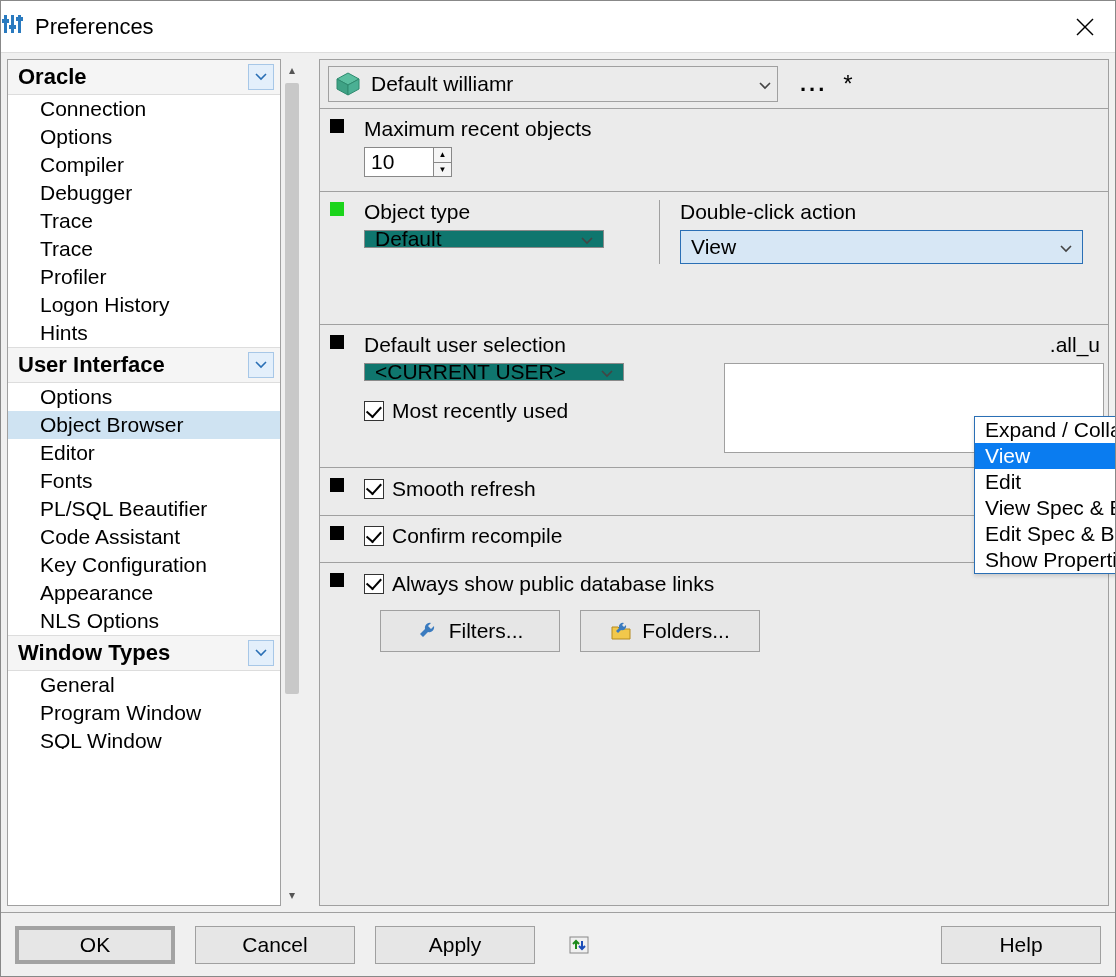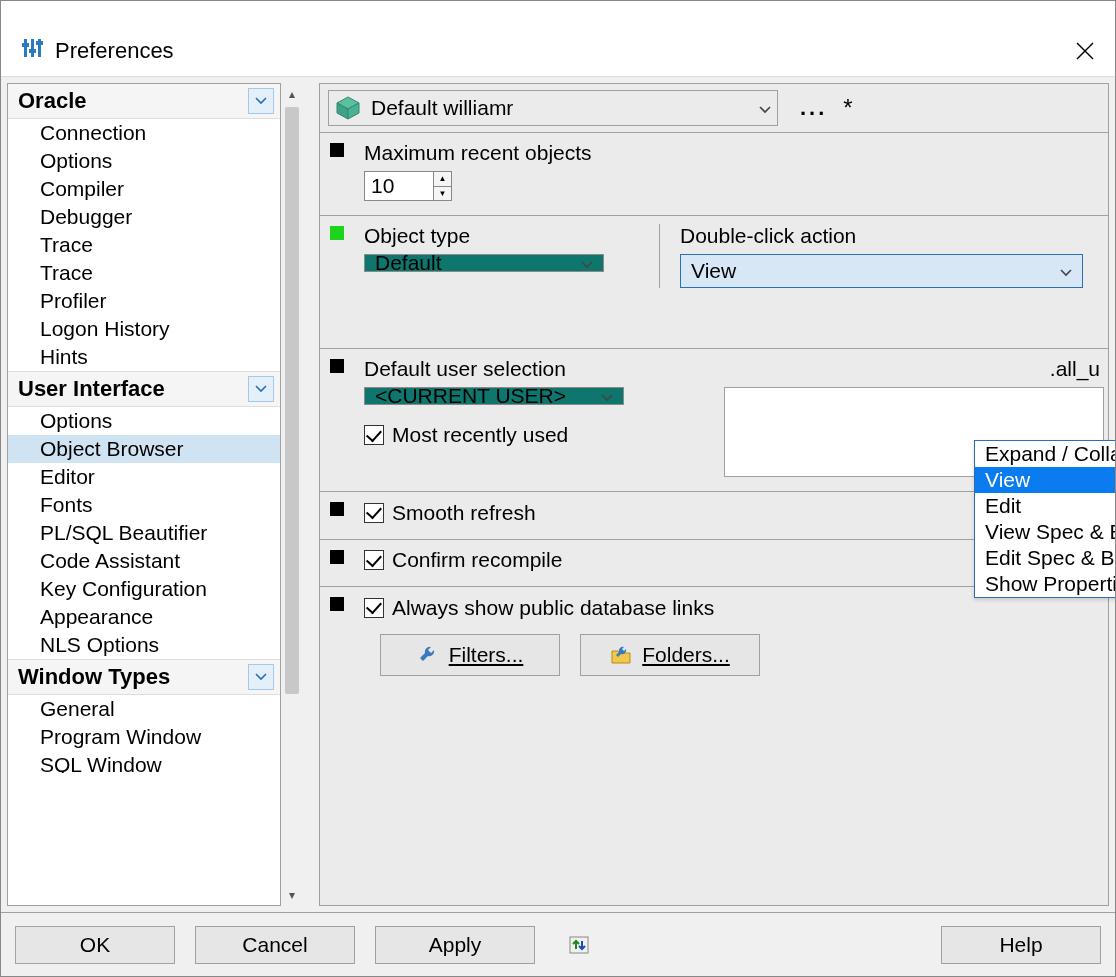--- a/index.html
+++ b/index.html
@@ -1,18 +1,18 @@
 <!DOCTYPE html>
 <html><head>
 <meta charset="utf-8">
 <style>
   * { box-sizing: border-box; }
   html, body { margin: 0; padding: 0; font-family: "Segoe UI", Tahoma, sans-serif; font-size: 19px; color: #000; background: #fff; }
   .window { width: 1116px; height: 977px; border: 1px solid #888; display: flex; flex-direction: column; }
-  .titlebar { height: 52px; display: flex; align-items: center; padding: 0 8px 0 20px; border-bottom: 1px solid #ddd; margin-top: 24px; }
+  .titlebar { height: 52px; display: flex; align-items: center; padding: 0 8px 0 0; border-bottom: 1px solid #ddd; }
   .titlebar .icon { margin-right: 12px; }
   .titlebar .title { font-size: 22px; flex: 1; }
   .close-x { width: 44px; height: 44px; display: flex; align-items: center; justify-content: center; cursor: pointer; }
   .close-x svg { width: 18px; height: 18px; }
   .body { flex: 1; display: flex; background: #f0f0f0; overflow: hidden; }
   .sidebar-wrap { width: 302px; display: flex; padding: 6px 0 6px 6px; }
   .sidebar { flex: 1; background: #fff; border: 1px solid #a0a0a0; overflow-y: hidden; position: relative; }
   .scrollbar { width: 22px; background: #f0f0f0; display: flex; flex-direction: column; align-items: center; justify-content: space-between; padding: 0; }
   .scroll-btn { width: 22px; height: 22px; display: flex; align-items: center; justify-content: center; cursor: pointer; font-size: 12px; color: #555; }
   .scroll-thumb { width: 14px; flex: 1; background: #c8c8c8; margin: 2px 0 190px 0; border-radius: 2px; }
@@ -60,21 +60,21 @@
   .dblclick-select .sval { flex: 1; font-size: 21px; }
   .dropdown-list { position: absolute; left: 654px; top: 307px; width: 405px; background: #fff; border: 1px solid #2a6fb5; z-index: 50; box-shadow: 0 2px 4px rgba(0,0,0,0.15); }
   .dropdown-item { padding: 1px 10px; font-size: 21px; cursor: pointer; }
   .dropdown-item.hl { background: #0a7cf0; color: #fff; }
   .obscured-text { position: absolute; right: 8px; top: 8px; font-size: 21px; }
   .usersel-row .twocol .col.left { width: 340px; border-right: none; }
   .usersel-row .twocol .col.right { flex: 1; }
   .hidden-box { border: 1px solid #a0a0a0; background: #fff; height: 90px; width: 380px; }
   .footer { height: 64px; border-top: 1px solid #a0a0a0; background: #f0f0f0; display: flex; align-items: center; padding: 0 14px; gap: 20px; }
   .footer .btn { width: 160px; height: 38px; background: #e6e6e6; border: 1px solid #a0a0a0; display: flex; align-items: center; justify-content: center; cursor: pointer; font-size: 21px; }
-  .footer .btn.focus { border: 1px solid #a3a3a3; text-align: right; }
+  .footer .btn.focus { border: 4px solid #a3a3a3; text-align: right; }
   .footer .spacer { flex: 1; }
   .footer .icon-btn { width: 36px; height: 36px; display: flex; align-items: center; justify-content: center; cursor: pointer; margin-left: 6px; }
   .pkg-icon svg, .profile-drop svg.cube { width: 26px; height: 26px; margin-right: 10px; }
 </style>
 </head>
 <body>
 
 <div class="window">
   <div class="titlebar">
     <span class="icon">
@@ -242,21 +242,21 @@
         </div>
 
         <div class="row">
           <div class="square"></div>
           <div class="checkbox" style="margin-top:0;">
             <span class="box checked"></span>
             <span class="clabel">Confirm recompile</span>
           </div>
         </div>
 
-        <div class="row" style="border-bottom:none;text-decoration:underline;">
+        <div class="row" style="border-bottom:none;">
           <div class="square"></div>
           <div class="checkbox" style="margin-top:0;">
             <span class="box checked"></span>
             <span class="clabel">Always show public database links</span>
           </div>
           <div class="btnrow" style="padding-left:16px; margin-top:14px;">
             <div class="tool-btn">
               <svg viewBox="0 0 22 22">
                   <path d="M14 3 a5 5 0 0 0 -6 6 l-5 5 3 3 5-5 a5 5 0 0 0 6-6 l-3 3-3-3z" fill="#3a7bbf"></path>
                 </svg>

